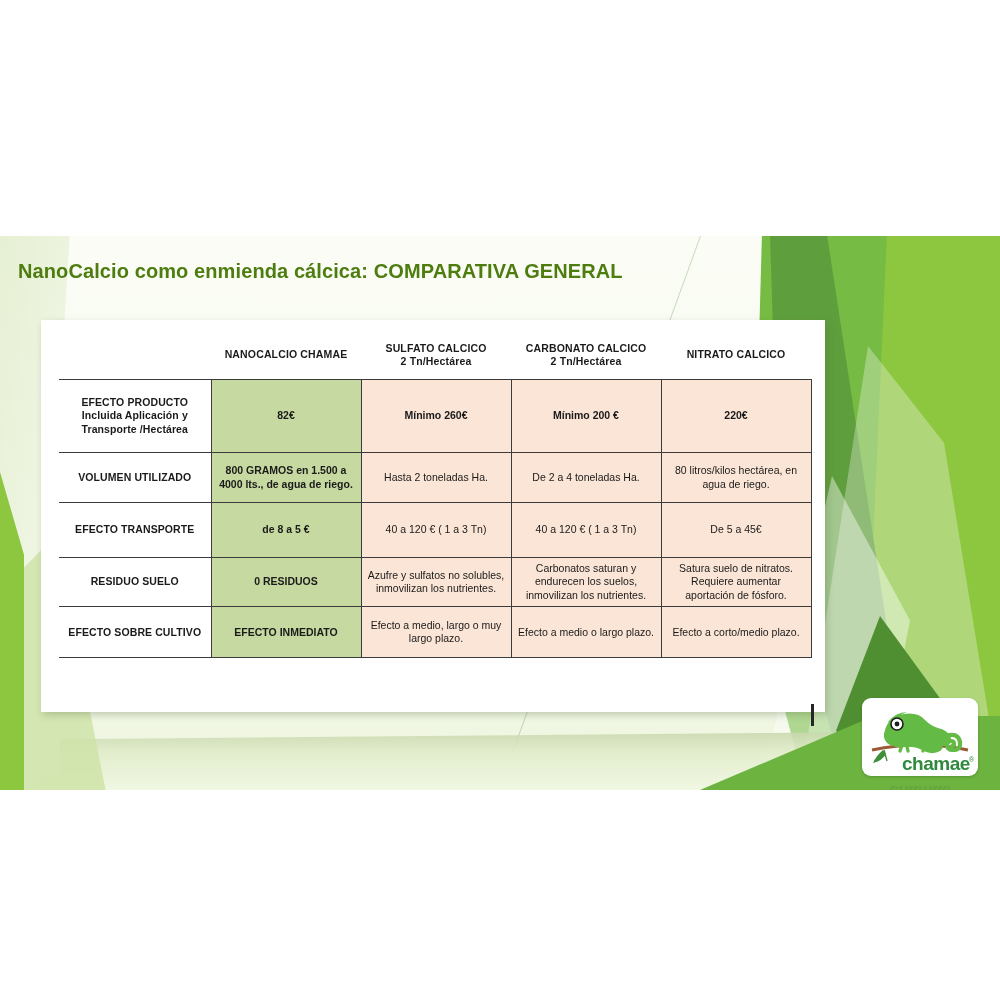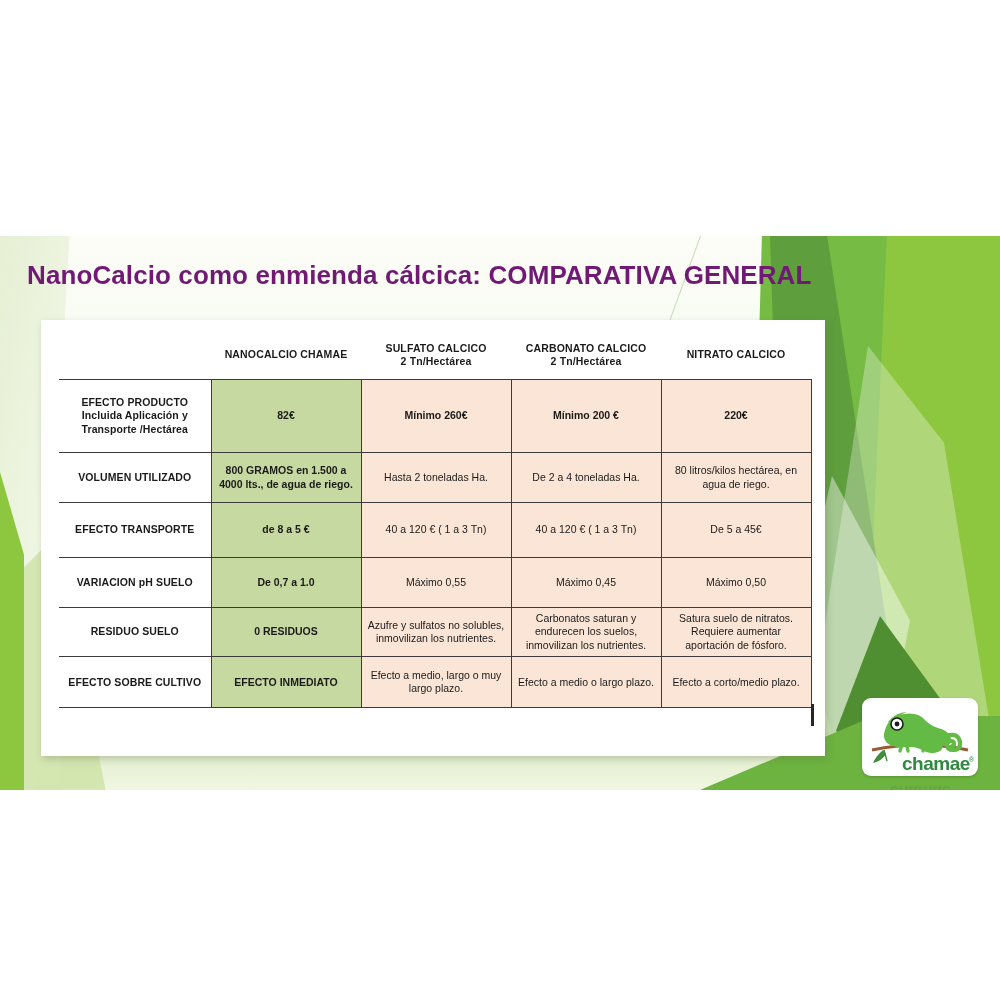--- a/index.html
+++ b/index.html
@@ -95,37 +95,37 @@
   }
   .deco-bottom2 {
     left: 700px; top: 480px; width: 300px; height: 74px;
     background: #6cb33f;
     clip-path: polygon(58% 0%, 100% 0%, 100% 100%, 0% 100%);
   }
 
   
   #slide-title {
     position: absolute;
-    left: 27px;
+    left: 18px;
     top: 24px;
     width: 840px;
-    font-size: 26px;
-    font-weight: bold;
-    color: #701a75;
+    font-size: 20px;
+    font-weight: bold;
+    color: #4d7c0f;
     letter-spacing: .1px;
     white-space: nowrap;
   }
 
   
   #card {
     position: absolute;
     left: 41px;
     top: 84px;
     width: 784px;
-    height: 436px;
+    height: 392px;
     background: #ffffff;
     box-shadow: 2px 3px 7px rgba(90,110,70,0.30);
   }
 
   
   #cmp-table {
     position: absolute;
     left: 18px;
     top: 14px;
     width: 752px;
@@ -303,27 +303,20 @@
         </tr>
 
         <tr style="height:55px">
           <td class="rowlabel">EFECTO TRANSPORTE</td>
           <td class="cell-green">de 8 a 5 €</td>
           <td class="cell-peach">40 a 120 € ( 1 a 3 Tn)</td>
           <td class="cell-peach">40 a 120 € ( 1 a 3 Tn)</td>
           <td class="cell-peach">De 5 a 45€</td>
         </tr>
 
-        <tr style="height:50px">
-          <td class="rowlabel">VARIACION pH SUELO</td>
-          <td class="cell-green">De 0,7 a 1.0</td>
-          <td class="cell-peach">Máximo 0,55</td>
-          <td class="cell-peach">Máximo 0,45</td>
-          <td class="cell-peach">Máximo 0,50</td>
-        </tr>
 
         <tr style="height:47px">
           <td class="rowlabel">RESIDUO SUELO</td>
           <td class="cell-green">0 RESIDUOS</td>
           <td class="cell-peach">Azufre y sulfatos no solubles, inmovilizan los nutrientes.</td>
           <td class="cell-peach">Carbonatos saturan  y endurecen los suelos, inmovilizan los nutrientes.</td>
           <td class="cell-peach">Satura suelo de nitratos. Requiere aumentar aportación de fósforo.</td>
         </tr>
 
         <tr style="height:51px">

